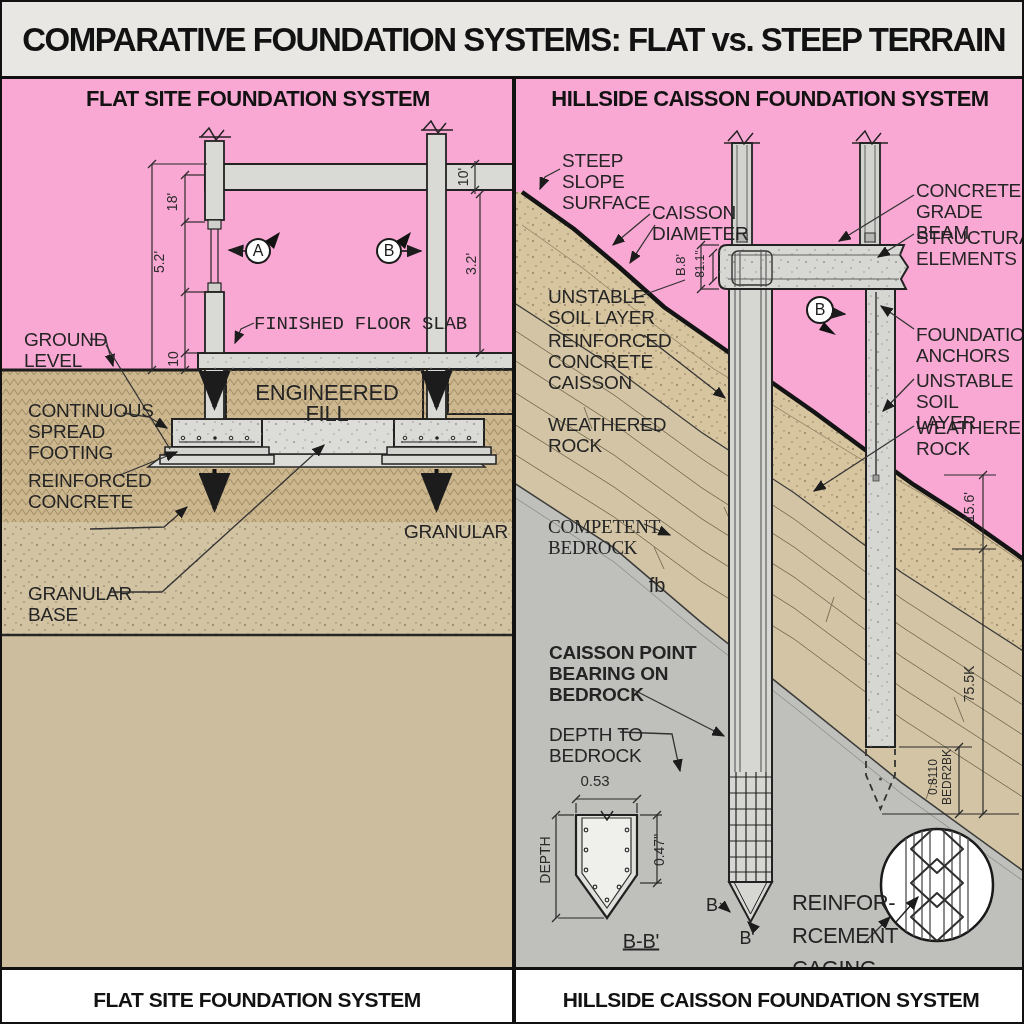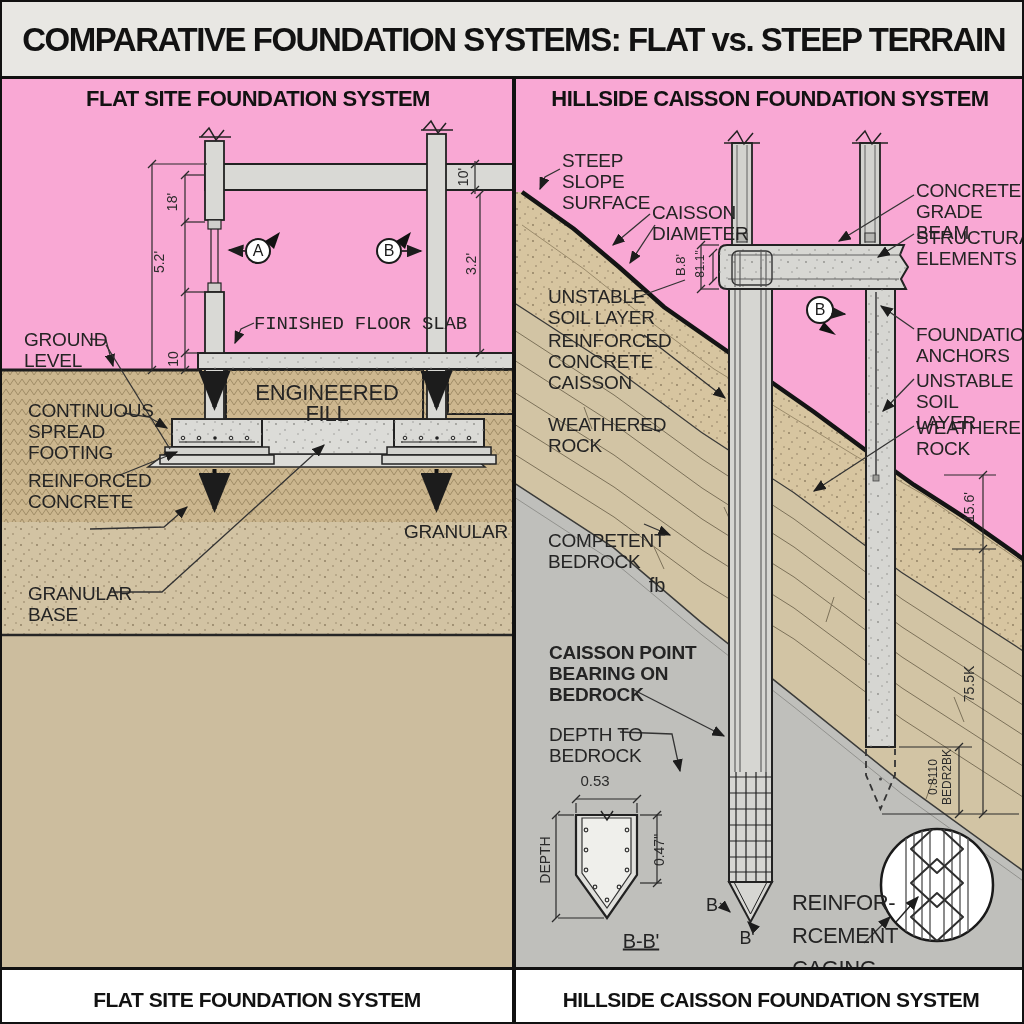--- a/index.html
+++ b/index.html
@@ -422,21 +422,21 @@
 SURFACE</div>
   <div class="lbl" style="left:650px;top:200px;">CAISSON
 DIAMETER</div>
   <div class="lbl" style="left:546px;top:284px;">UNSTABLE
 SOIL LAYER</div>
   <div class="lbl" style="left:546px;top:328px;">REINFORCED
 CONCRETE
 CAISSON</div>
   <div class="lbl" style="left:546px;top:412px;">WEATHERED
 ROCK</div>
-  <div class="lbl" style="left:546px;top:528px;">COMPETENT
+  <div class="lbl" style="left:546px;top:514px;font-family:Liberation Serif, serif;">COMPETENT
 BEDROCK</div>
   <div class="lbl bold" style="left:547px;top:640px;">CAISSON POINT
 BEARING ON
 BEDROCK</div>
   <div class="lbl" style="left:547px;top:722px;">DEPTH TO
 BEDROCK</div>
   <div class="lbl" style="left:914px;top:178px;">CONCRETE
 GRADE BEAM</div>
   <div class="lbl" style="left:914px;top:225px;">STRUCTURAL
 ELEMENTS</div>

